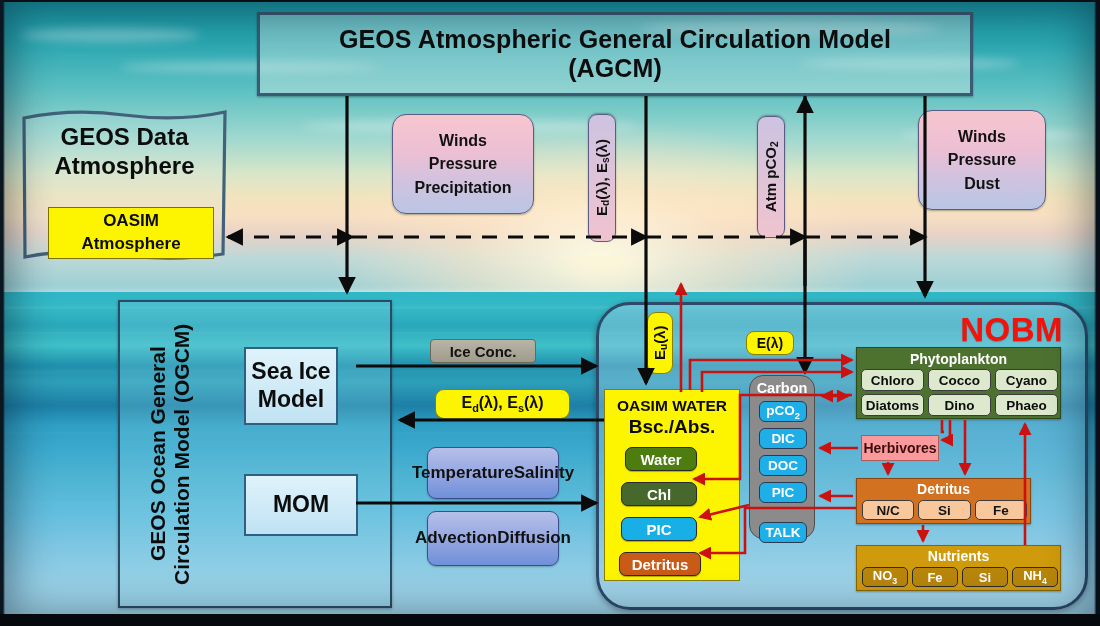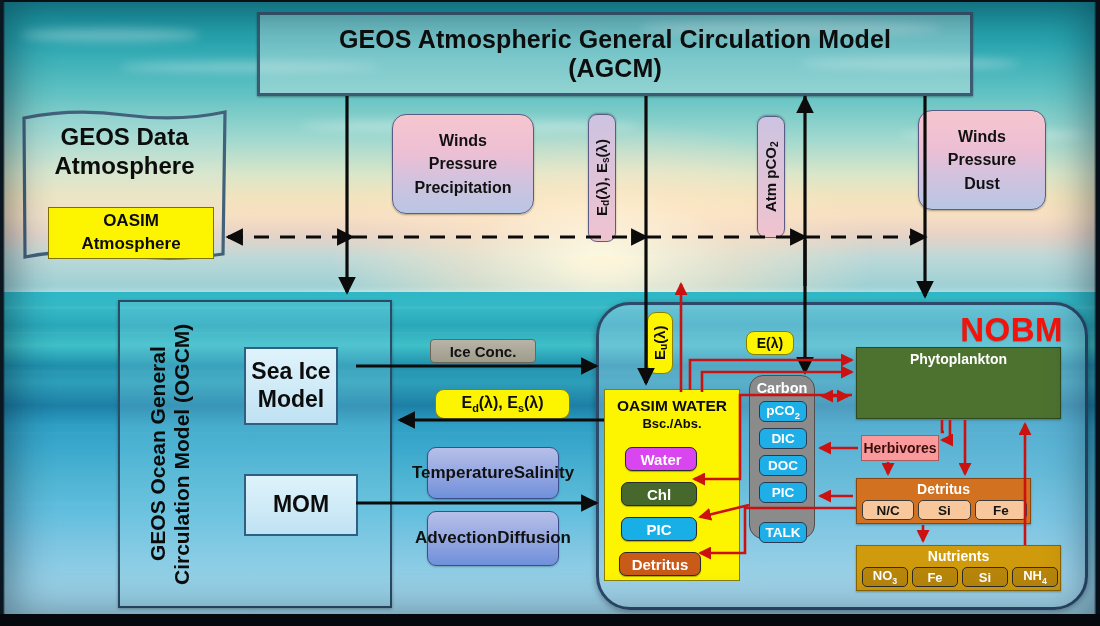--- a/index.html
+++ b/index.html
@@ -206,28 +206,28 @@
 
   
   .oasimwater {
     left:604px; top:389px; width:136px; height:192px;
     background:#fdf500; border:1px solid #8a7e00;
     padding-top:7px;
   }
   .oasimwater .hdr {
     text-align:center; color:#0b0b0b; font-weight:bold; font-size:15.5px; line-height:1.2;
   }
-  .oasimwater .hdr2 { font-size:13px; }
+  .oasimwater .hdr2 { font-size:19px; }
   .chip {
     position:absolute; border-radius:7px; border:1.5px solid #2a2a2a;
     display:flex; align-items:center; justify-content:center;
     color:#fff; font-weight:bold; font-size:15px;
     box-shadow:0 1px 1px rgba(0,0,0,.3);
   }
-  .c-water  { left:20px; top:57px;  width:72px; height:24px; background:#d946ef; }
+  .c-water  { left:20px; top:57px;  width:72px; height:24px; background:#4d7c0f; }
   .c-chl    { left:16px; top:92px;  width:76px; height:24px; background:#46682c; }
   .c-pic    { left:16px; top:127px; width:76px; height:24px; background:#18aee6; }
   .c-detr   { left:14px; top:162px; width:82px; height:24px; background:#c95a18; }
 
   
   .carbon {
     left:749px; top:375px; width:66px; height:164px;
     background:#8b8b8b; border:1.5px solid #4e4e4e; border-radius:14px;
     padding-top:4px;
   }
@@ -500,20 +500,28 @@
         <span>pCO<sub>2</sub></span>
       </div>
     <div class="cchip cc2">DIC</div>
     <div class="cchip cc3">DOC</div>
     <div class="cchip cc4">PIC</div>
     <div class="cchip cc5">TALK</div>
   </div>
 
   <div class="box phyto">
     <div class="hdr">Phytoplankton</div>
+    <div class="pgrid">
+      <div class="pcell">Chloro</div>
+      <div class="pcell">Cocco</div>
+      <div class="pcell">Cyano</div>
+      <div class="pcell">Diatoms</div>
+      <div class="pcell">Dino</div>
+      <div class="pcell">Phaeo</div>
+    </div>
   </div>
 
   <div class="box herb">
     <span>Herbivores</span>
   </div>
 
   <div class="box detritus">
     <div class="hdr">Detritus</div>
     <div class="dgrid">
       <div class="dcell">N/C</div>

